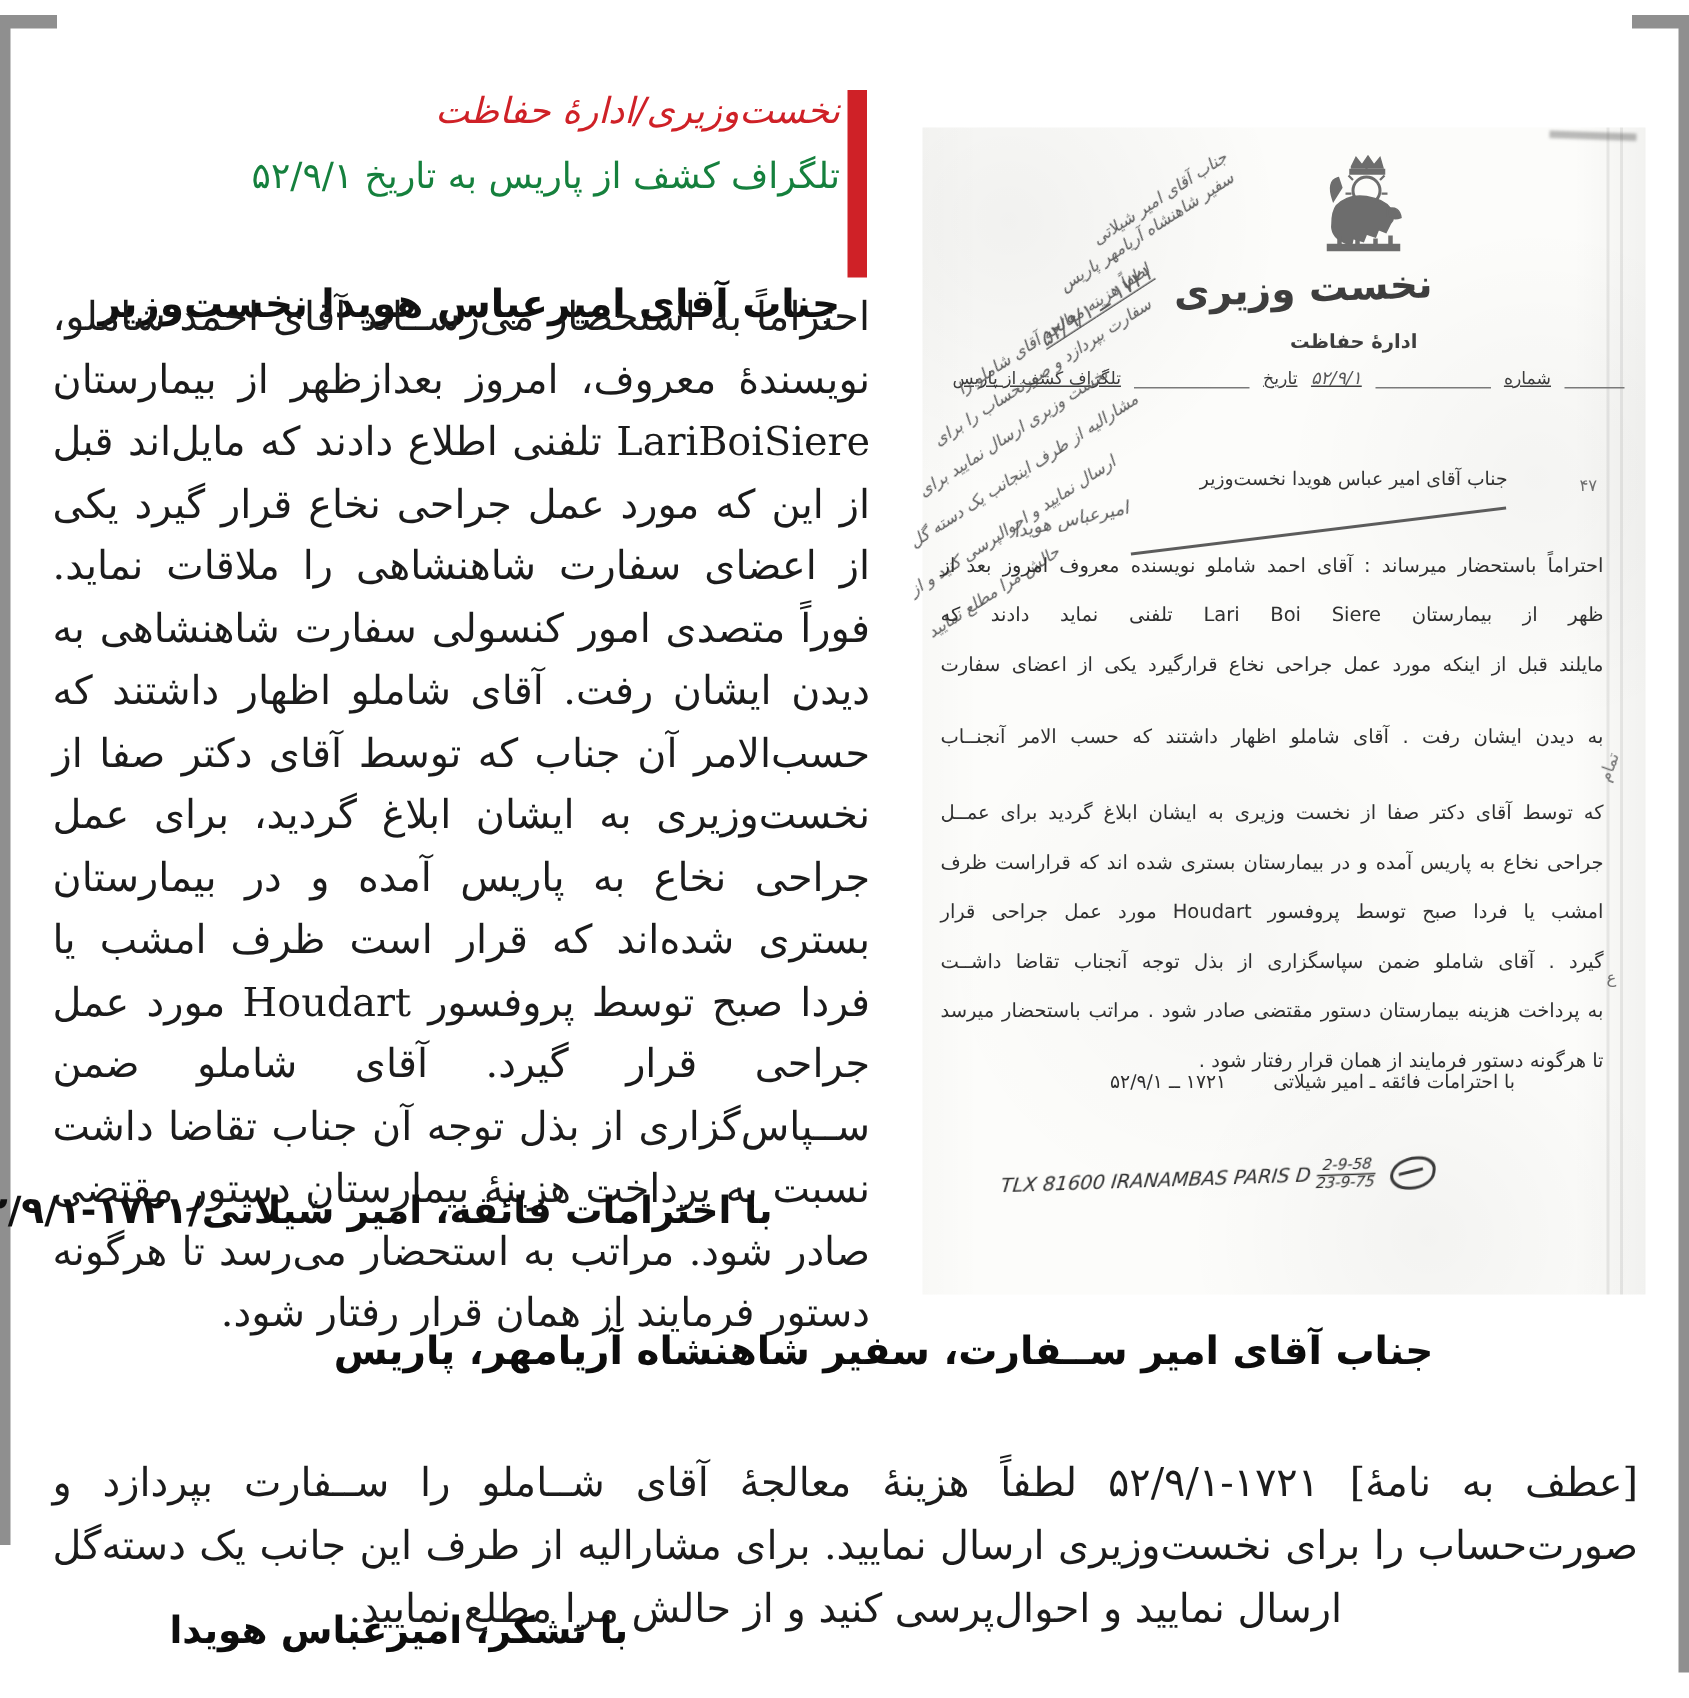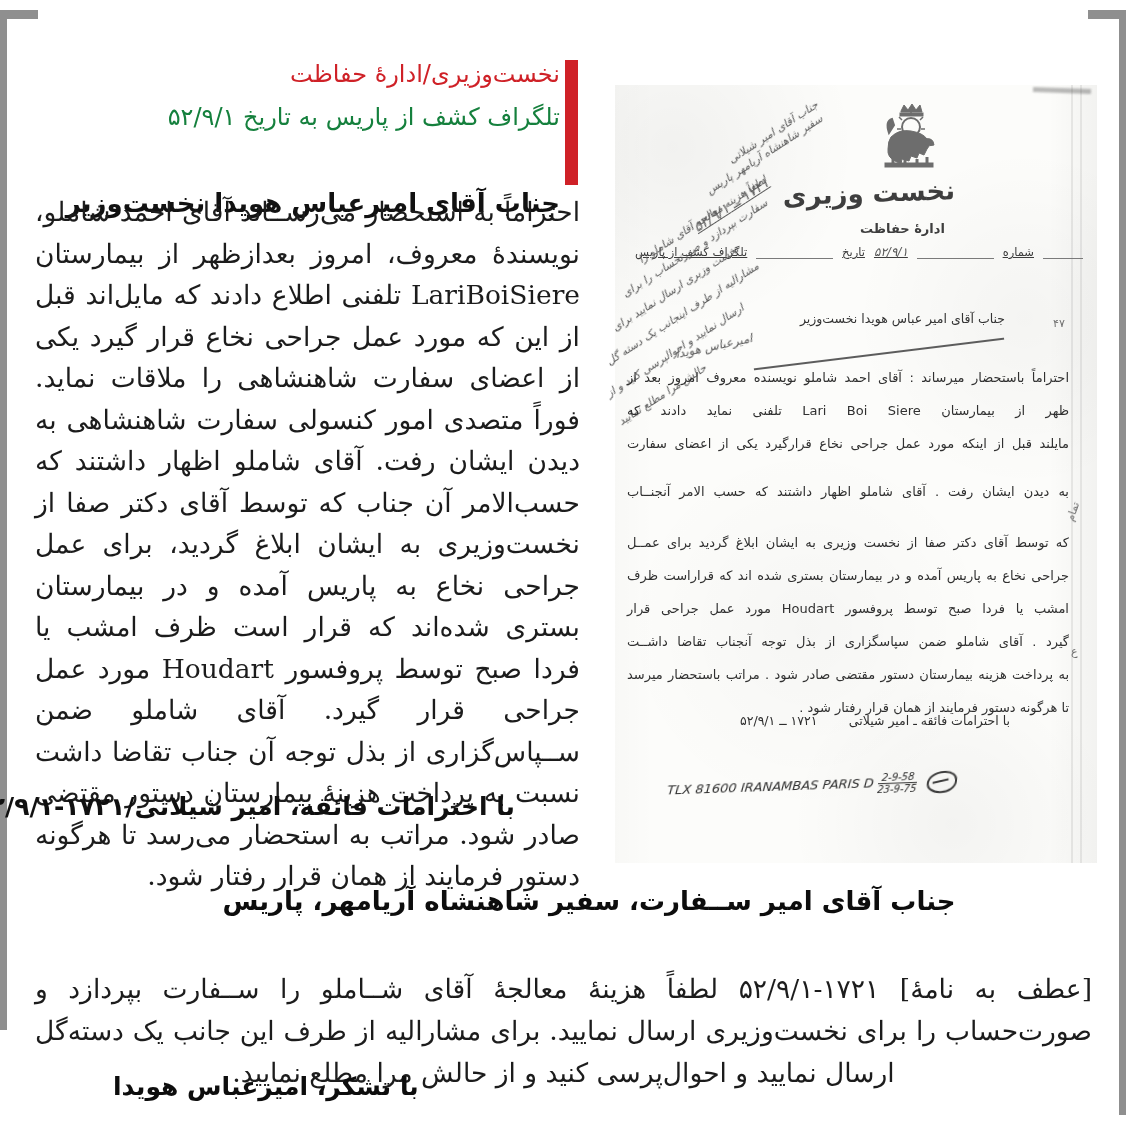--- a/index.html
+++ b/index.html
@@ -68,21 +68,21 @@
 <body>
 
 <div id="stage">
 
   <div class="mark" style="left:0;top:10px;width:38px;height:9px;"></div>
   <div class="mark" style="left:0;top:10px;width:7px;height:1020px;"></div>
   <div class="mark" style="left:1088px;top:10px;width:38px;height:9px;"></div>
   <div class="mark" style="left:1119px;top:10px;width:7px;height:1105px;"></div>
 
   <div id="red-bar" style="background: rgb(207, 33, 39);"></div>
-  <div id="hdr1" class="hdr hdr-red" style="color: rgb(207, 33, 39);">نخست‌وزیری/ادارهٔ حفاظت</div>
+  <div id="hdr1" class="hdr hdr-red" style="color: rgb(207, 33, 39); font-style: italic;">نخست‌وزیری/ادارهٔ حفاظت</div>
   <div id="hdr2" class="hdr hdr-red" style="color: #15803d;">تلگراف کشف از پاریس به تاریخ ۵۲/۹/۱</div>
   <div id="hdr3" class="hdr">جناب آقای امیرعباس هویدا نخست‌وزیر</div>
 
   <div id="letter1-body">احتراماً به استحضار می‌رســاند آقای احمد شاملو، نویسندهٔ معروف، امروز بعدازظهر از بیمارستان LariBoiSiere تلفنی اطلاع دادند که مایل‌اند قبل از این که مورد عمل جراحی نخاع قرار گیرد یکی از اعضای سفارت شاهنشاهی را ملاقات نماید. فوراً متصدی امور کنسولی سفارت شاهنشاهی به دیدن ایشان رفت. آقای شاملو اظهار داشتند که حسب‌الامر آن جناب که توسط آقای دکتر صفا از نخست‌وزیری به ایشان ابلاغ گردید، برای عمل جراحی نخاع به پاریس آمده و در بیمارستان بستری شده‌اند که قرار است ظرف امشب یا فردا صبح توسط پروفسور Houdart مورد عمل جراحی قرار گیرد. آقای شاملو ضمن ســپاس‌گزاری از بذل توجه آن جناب تقاضا داشت نسبت به پرداخت هزینهٔ بیمارستان دستور مقتضی صادر شود. مراتب به استحضار می‌رسد تا هرگونه دستور فرمایند از همان قرار رفتار شود.</div>
   <div id="letter1-sig">با احترامات فائقه، امیر شیلاتی/۱۷۲۱-۵۲/۹/۱</div>
 
   <div id="scan">
     <div class="edge" style="left:456px;"></div>
     <div class="edge" style="left:465px;"></div>
     <div id="streak"></div>

